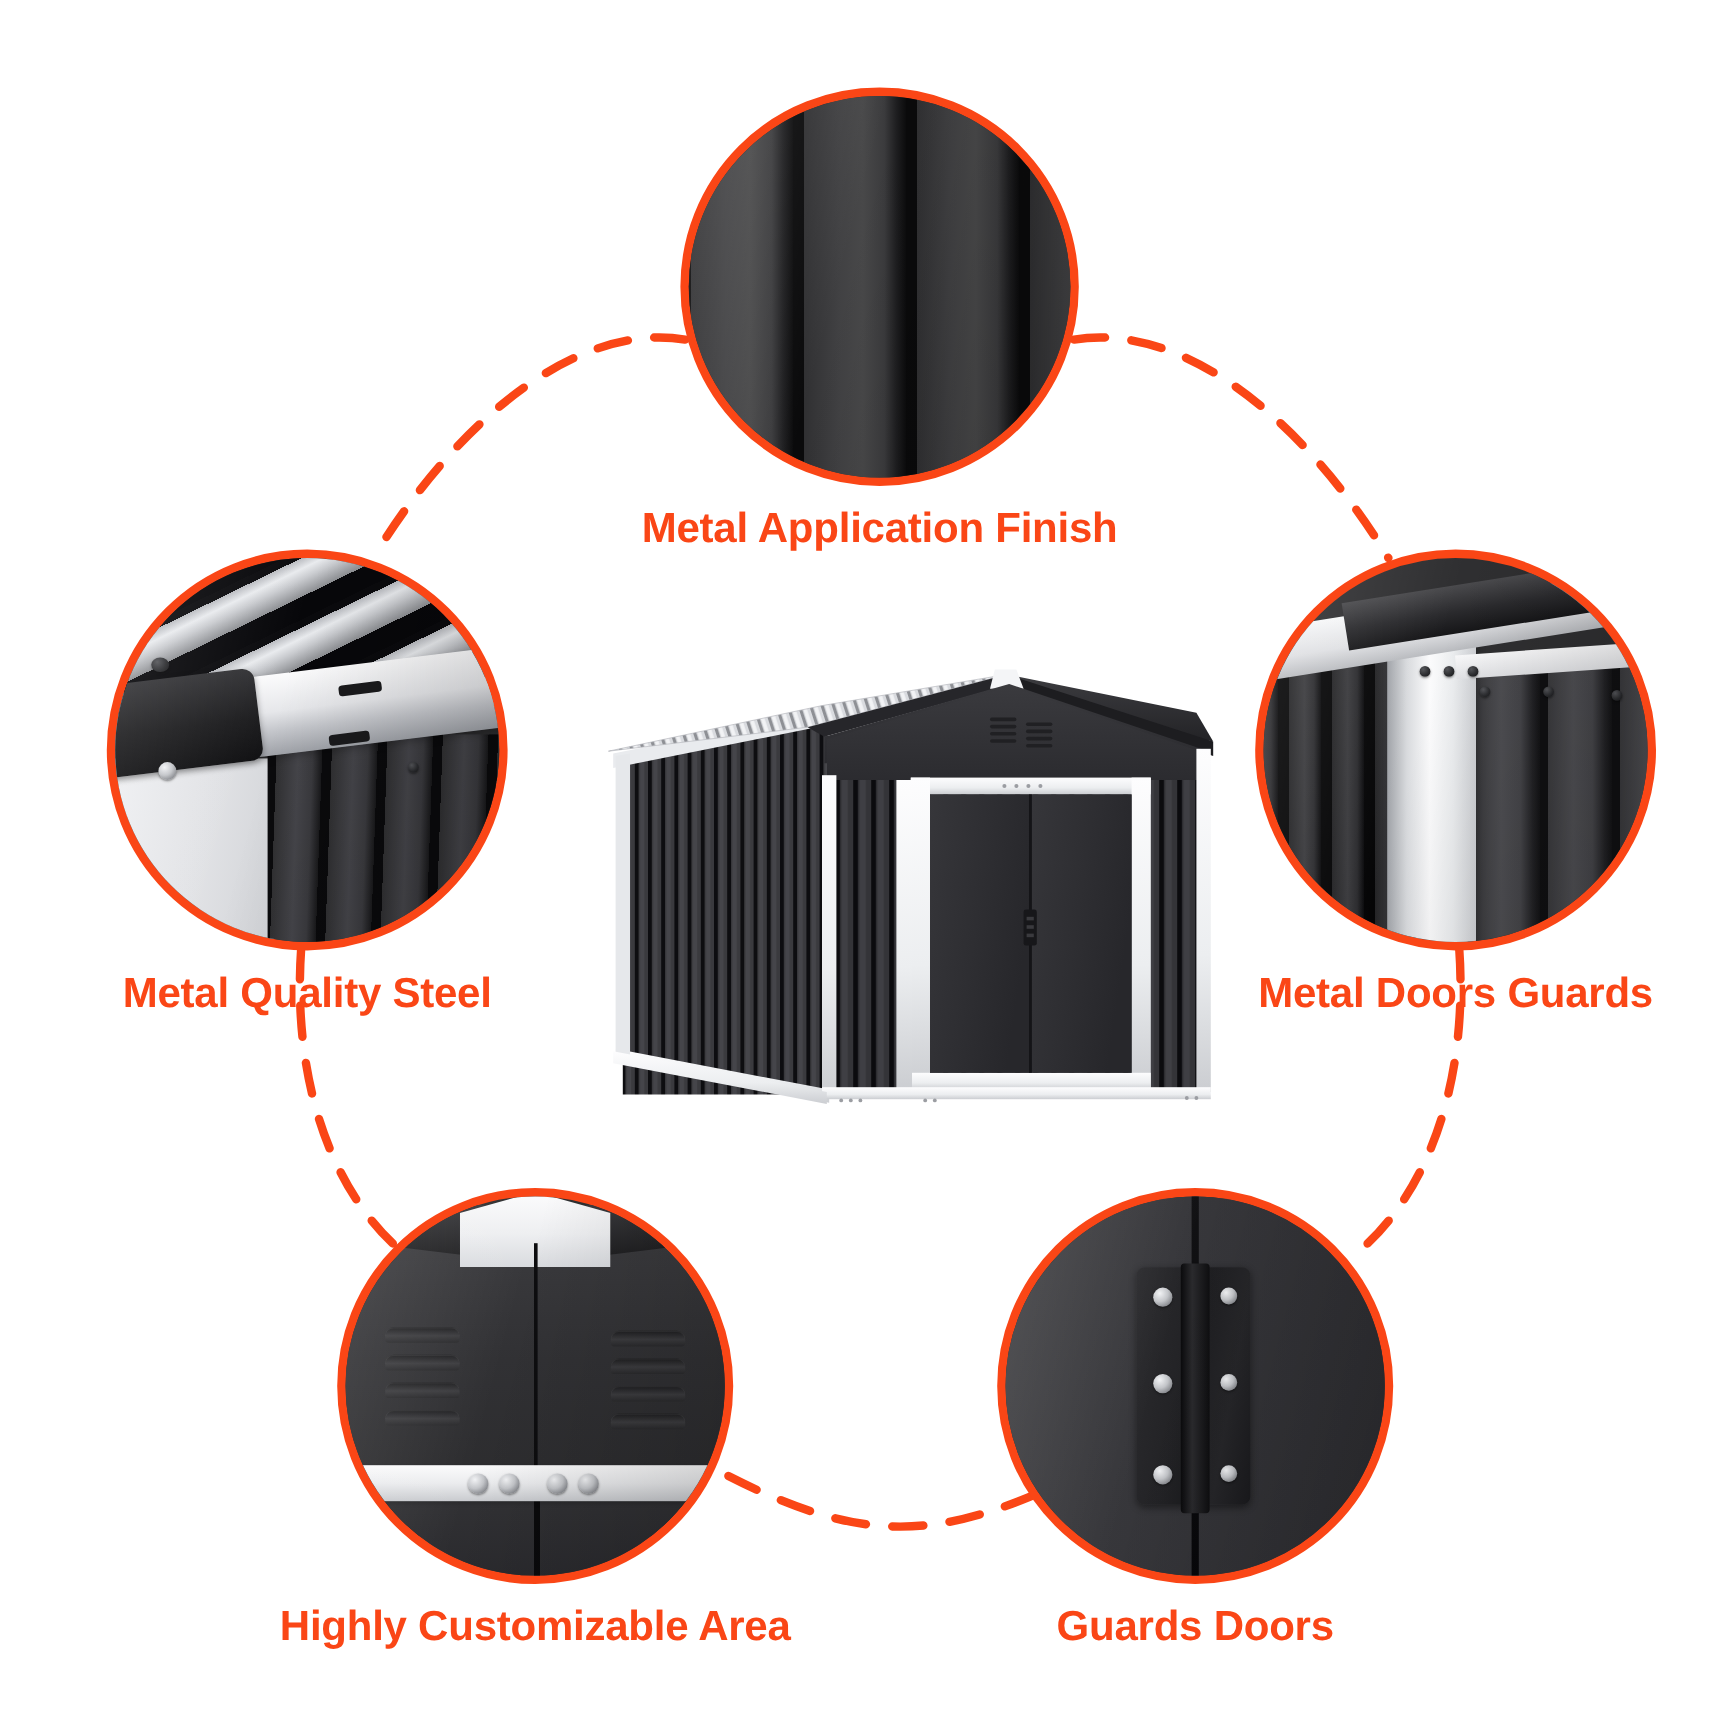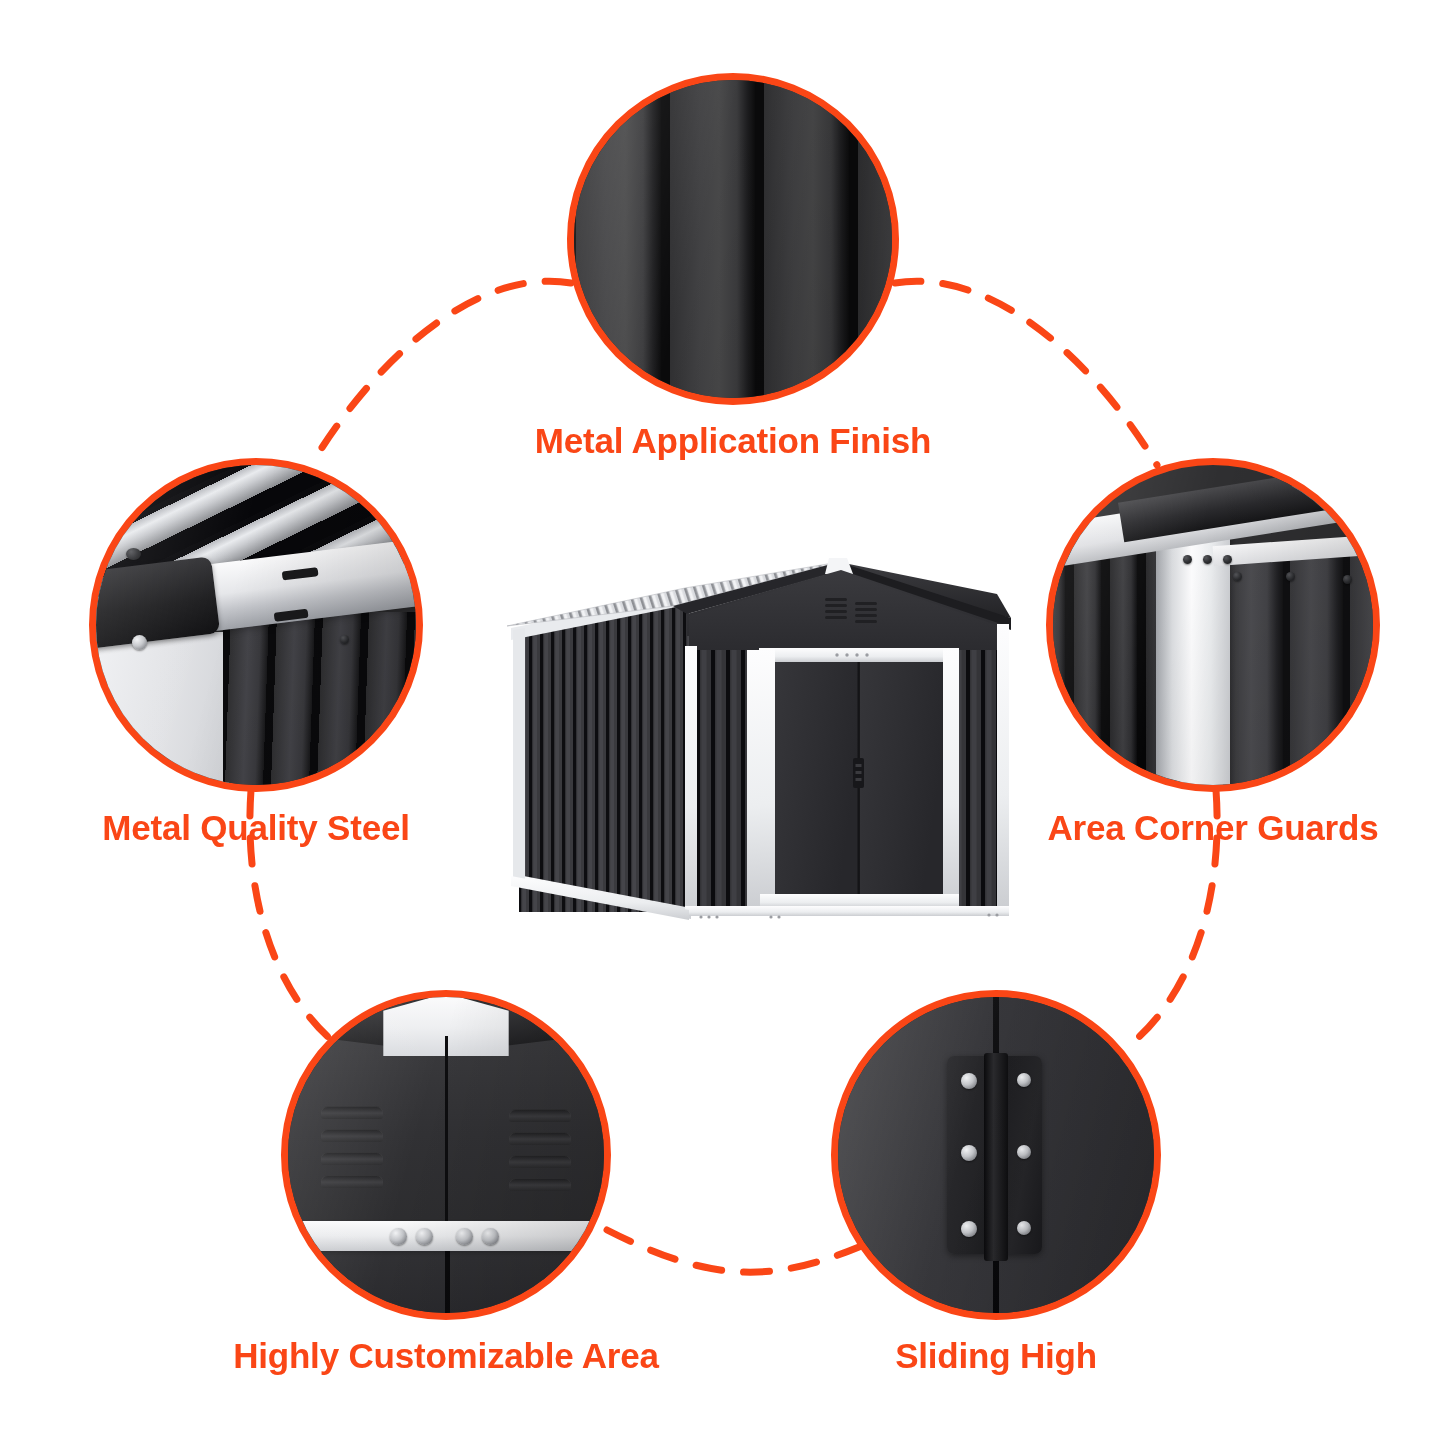--- a/index.html
+++ b/index.html
@@ -364,21 +364,21 @@
         <div class="trimband"></div>
         <div class="screw dark" style="left:41%;top:29%;width:9px;height:9px;"></div>
         <div class="screw dark" style="left:47%;top:29%;width:9px;height:9px;"></div>
         <div class="screw dark" style="left:53%;top:29%;width:9px;height:9px;"></div>
         <div class="screw dark" style="left:56%;top:34%;width:9px;height:9px;"></div>
         <div class="screw dark" style="left:72%;top:34%;width:9px;height:9px;"></div>
         <div class="screw dark" style="left:89%;top:35%;width:9px;height:9px;"></div>
         <div class="sheen"></div>
       </div>
     </div>
-    <div class="cap" style="--ring:#FA4616;top:350px;">Area Corner Guards</div>
+    <div class="cap" style="--ring:#FA4616;top:350px;">Metal Doors Guards</div>
   </div>
 
   <div class="feature" style="left:270px;top:990px;width:330px;">
     <div class="disc" style="--ring:#FA4616;width:330px;height:330px;">
       <div class="inner" id="c-bl">
         <div class="gable"></div>
         <div class="roofL"></div>
         <div class="roofR"></div>
         <div class="peakcap"></div>
         <div class="seam"></div>
@@ -415,16 +415,16 @@
         <div class="latch"></div>
         <div class="screw" style="left:39.5%;top:25%;width:16px;height:16px;"></div>
         <div class="screw" style="left:39.5%;top:47%;width:16px;height:16px;"></div>
         <div class="screw" style="left:39.5%;top:70%;width:16px;height:16px;"></div>
         <div class="screw" style="left:56.5%;top:25%;width:14px;height:14px;"></div>
         <div class="screw" style="left:56.5%;top:47%;width:14px;height:14px;"></div>
         <div class="screw" style="left:56.5%;top:70%;width:14px;height:14px;"></div>
         <div class="sheen"></div>
       </div>
     </div>
-    <div class="cap" style="--ring:#FA4616;top:346px;">Sliding High</div>
+    <div class="cap" style="--ring:#FA4616;top:346px;">Guards Doors</div>
   </div>
 
 </div>
 
 </body></html>

